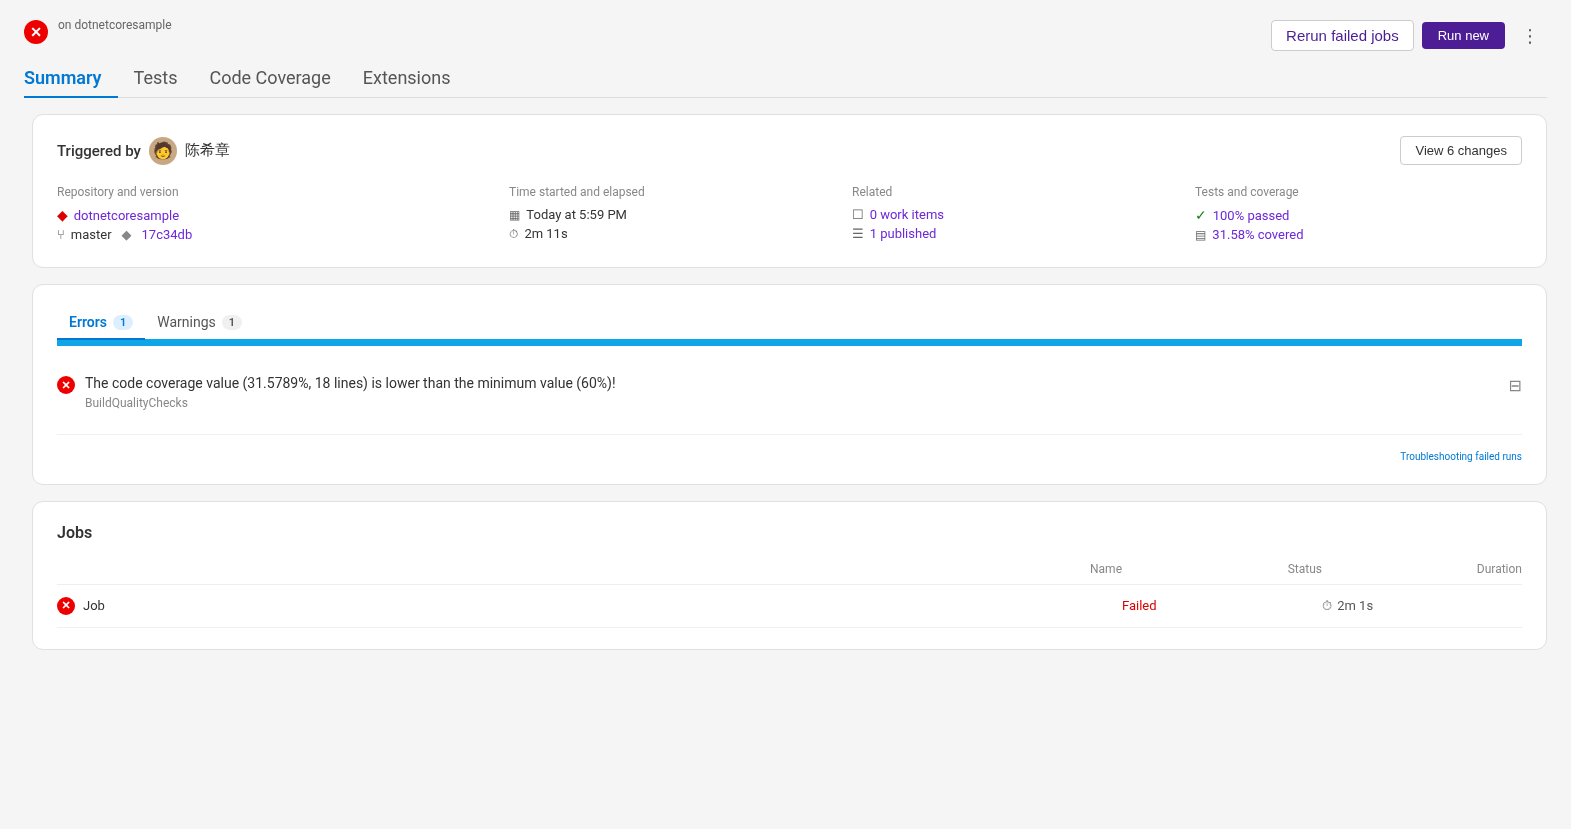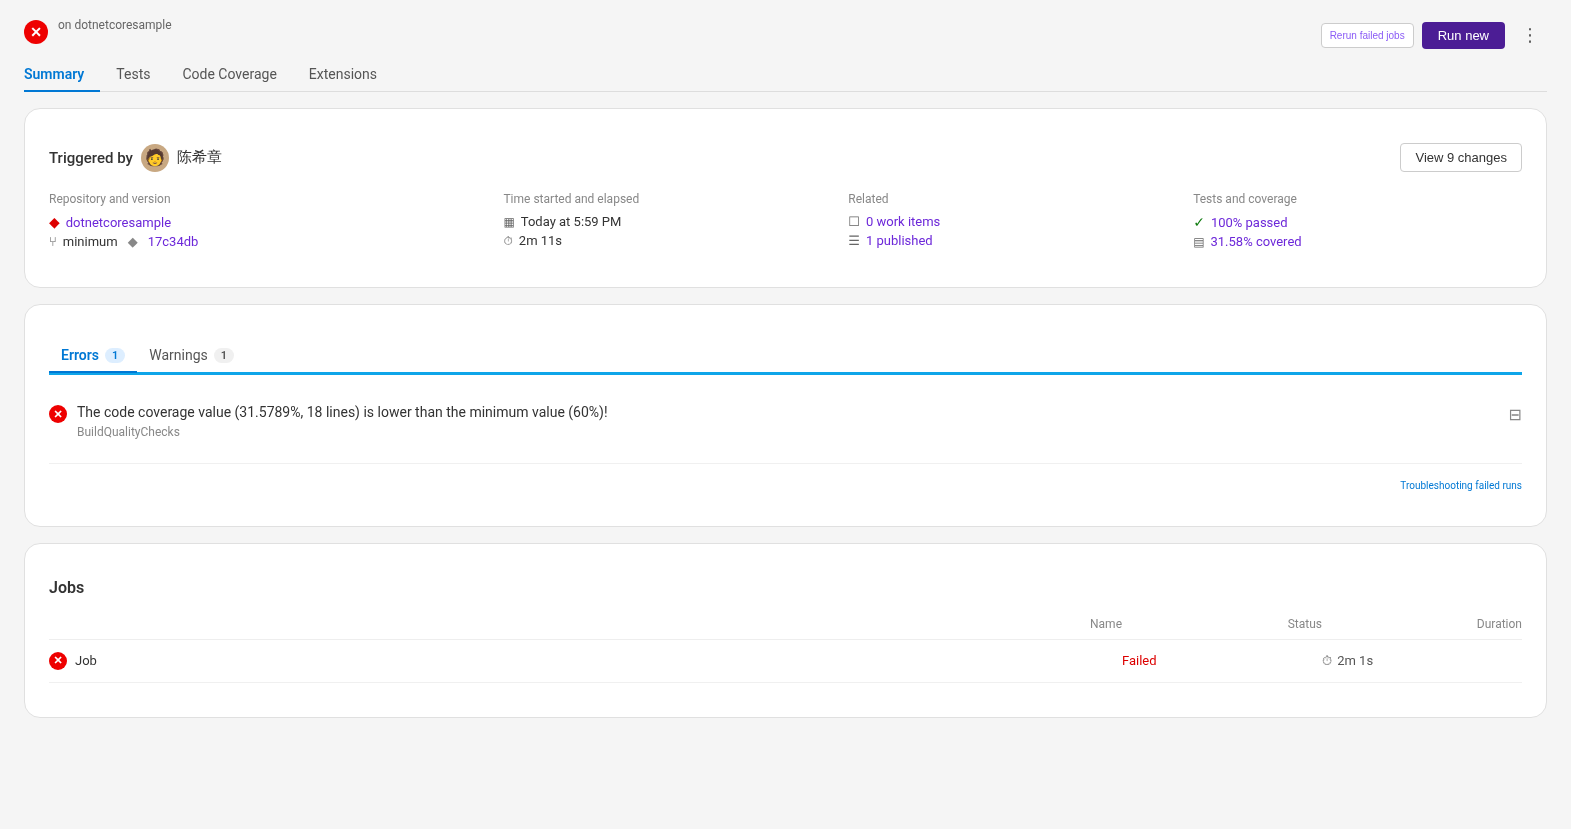--- a/index.html
+++ b/index.html
@@ -57,24 +57,24 @@
     .header-actions {
       display: flex;
       align-items: center;
       gap: 8px;
       margin-top: 4px;
     }
     .btn-rerun {
       background: #fff;
       border: 1px solid #ccc;
       border-radius: 4px;
-      padding: 6px 8px;
-      font-size: 10px;
-      cursor: pointer;
-      color: #8b5cf6;
+      padding: 6px 14px;
+      font-size: 15px;
+      cursor: pointer;
+      color: #4c1d95;
     }
     .btn-run-new {
       background: #4c1d95;
       border: none;
       border-radius: 4px;
       padding: 6px 16px;
       font-size: 13px;
       cursor: pointer;
       color: #fff;
       font-weight: 500;
@@ -92,41 +92,42 @@
     
     .tabs {
       display: flex;
       gap: 0;
       border-bottom: 1px solid #ddd;
       margin-bottom: 16px;
     }
     .tab {
       padding: 8px 16px;
       cursor: pointer;
-      font-size: 14px;
+      font-size: 18px;
       color: #555;
       border-bottom: 2px solid transparent;
       margin-bottom: -1px;
       text-decoration: none;
       text-align: right;
     }
     .tab.active {
       color: #0078d4;
       border-bottom: 2px solid #0078d4;
       font-weight: 600;
     }
     .tab:first-child { padding-left: 0; }
 
     
     .card {
       background: #fff;
       border: 1px solid #e0e0e0;
-      border-radius: 16px;
+      border-radius: 11px;
       margin-bottom: 16px;
-      padding: 34px 24px;
+      padding: 21px 24px;
+      margin-left: 8px;
     }
 
     
     .triggered-header {
       display: flex;
       align-items: center;
       justify-content: space-between;
       margin-bottom: 20px;
     }
     .triggered-by {
@@ -193,21 +194,21 @@
       color: #666;
     }
     .work-icon { color: #666; font-size: 13px; }
     .pass-icon { color: #107c10; font-size: 14px; }
     .coverage-icon { color: #666; font-size: 12px; }
 
     
     .errors-tabs {
       display: flex;
       gap: 0;
-      border-bottom: 3px solid #0ea5e9;
+      border-bottom: 7px solid #0ea5e9;
       margin-bottom: 20px;
     }
     .err-tab {
       padding: 8px 12px;
       cursor: pointer;
       font-size: 14px;
       color: #555;
       border-bottom: 2px solid transparent;
       margin-bottom: -1px;
       display: flex;
@@ -368,34 +369,34 @@
     <a class="tab">Extensions</a>
   </div>
 
   <div class="card">
     <div class="triggered-header">
       <div class="triggered-by">
         <span>Triggered by</span>
         <div class="avatar">🧑</div>
         <span>陈希章</span>
       </div>
-      <button class="btn-view-changes">View 9 changes</button>
+      <button class="btn-view-changes">View 6 changes</button>
     </div>
 
     <div class="info-grid">
 
       <div>
         <div class="info-section-label">Repository and version</div>
         <div class="info-row">
           <span class="repo-icon">◆</span>
           <a class="info-link">dotnetcoresample</a>
         </div>
         <div class="info-row">
           <span class="branch-icon">⑂</span>
-          <span>minimum</span>
+          <span>master</span>
           <span style="color:#888;font-size:13px;margin:0 4px">◆</span>
           <a class="info-link">17c34db</a>
         </div>
       </div>
 
       <div>
         <div class="info-section-label">Time started and elapsed</div>
         <div class="info-row">
           <span class="time-icon">▦</span>
           <span>Today at 5:59 PM</span>

